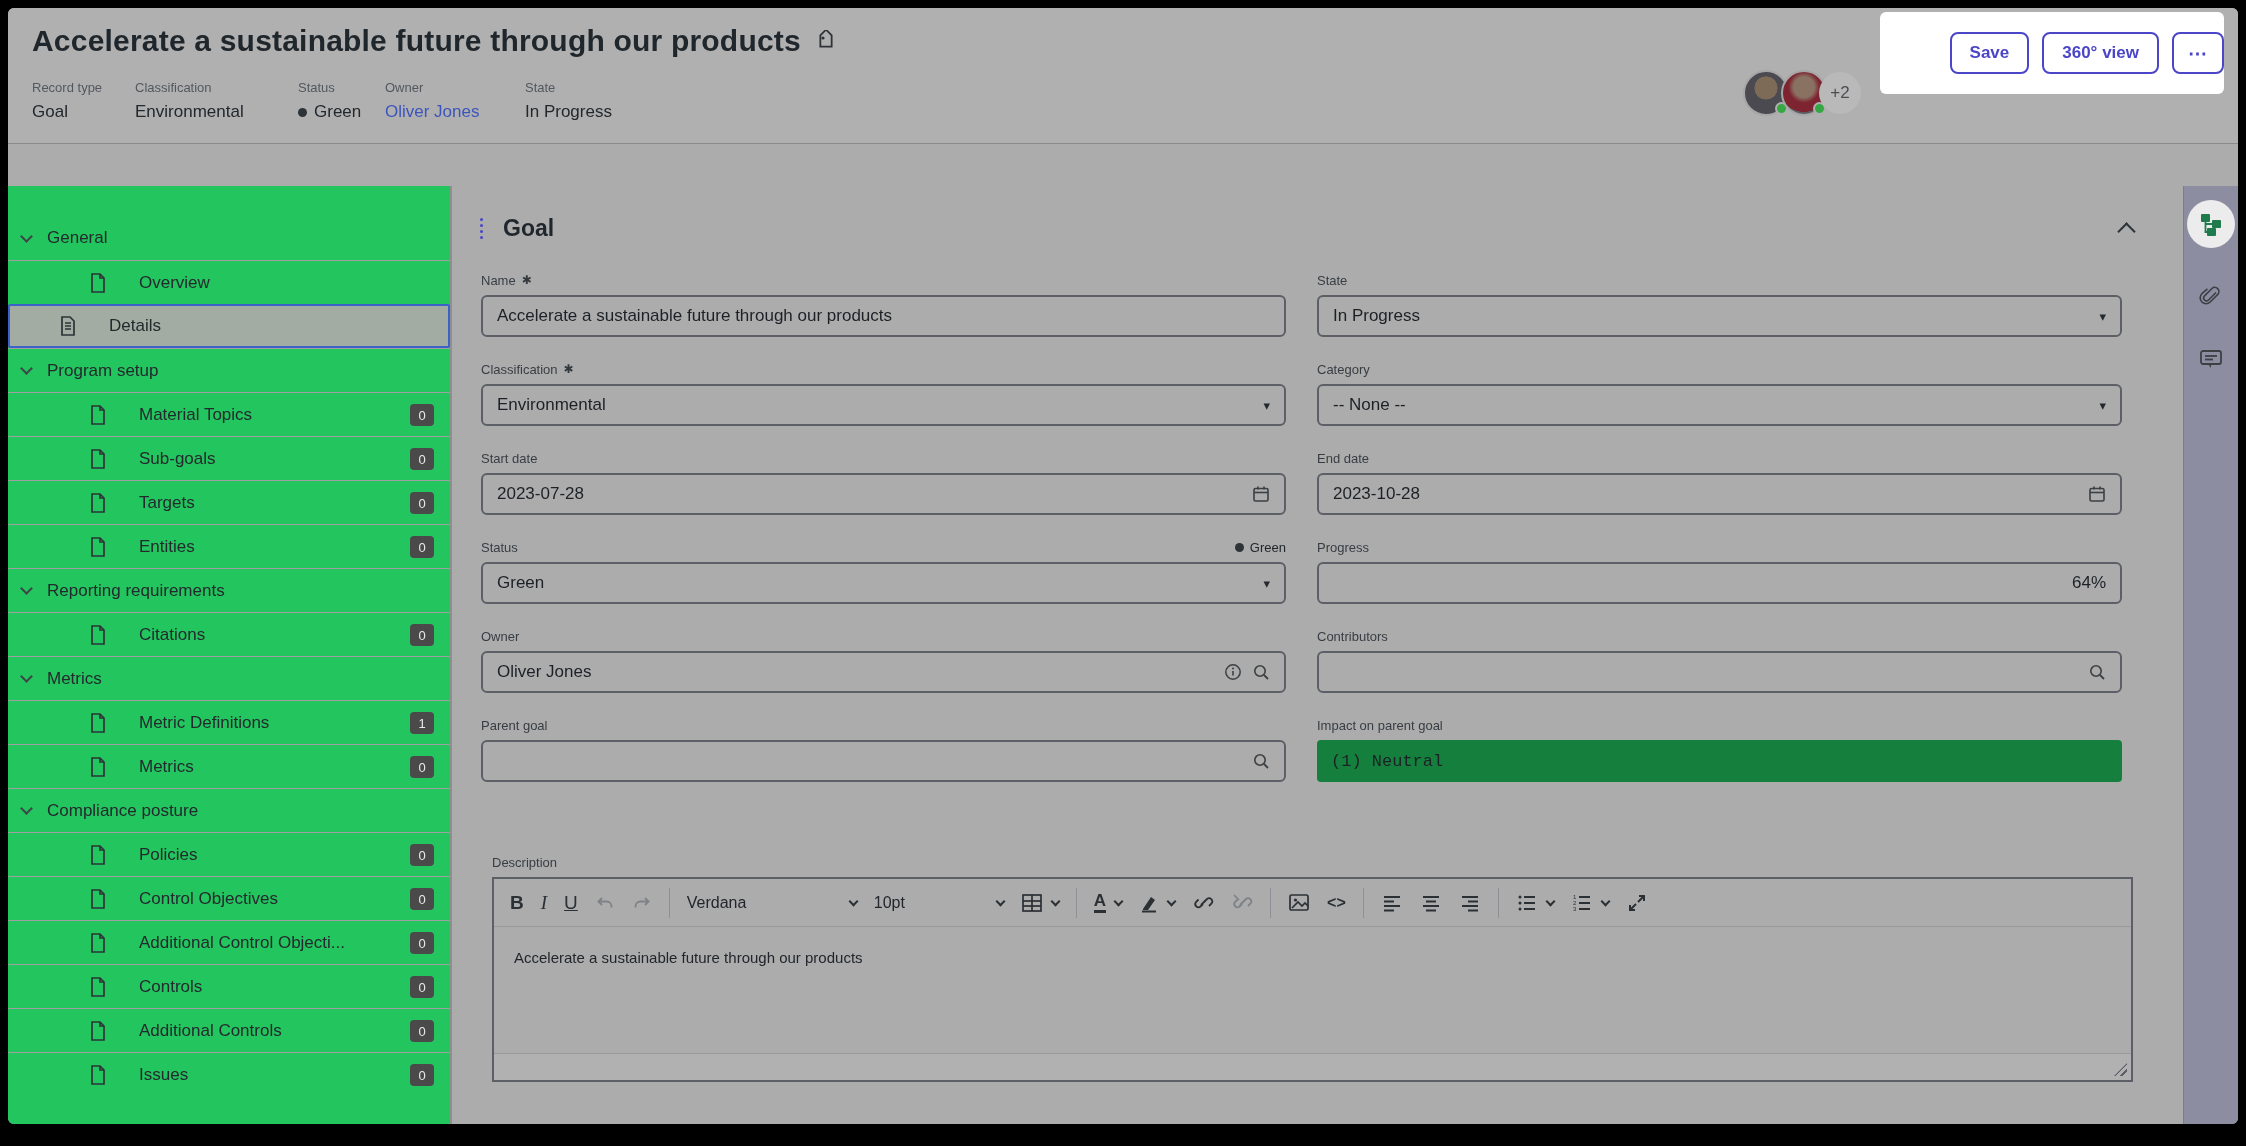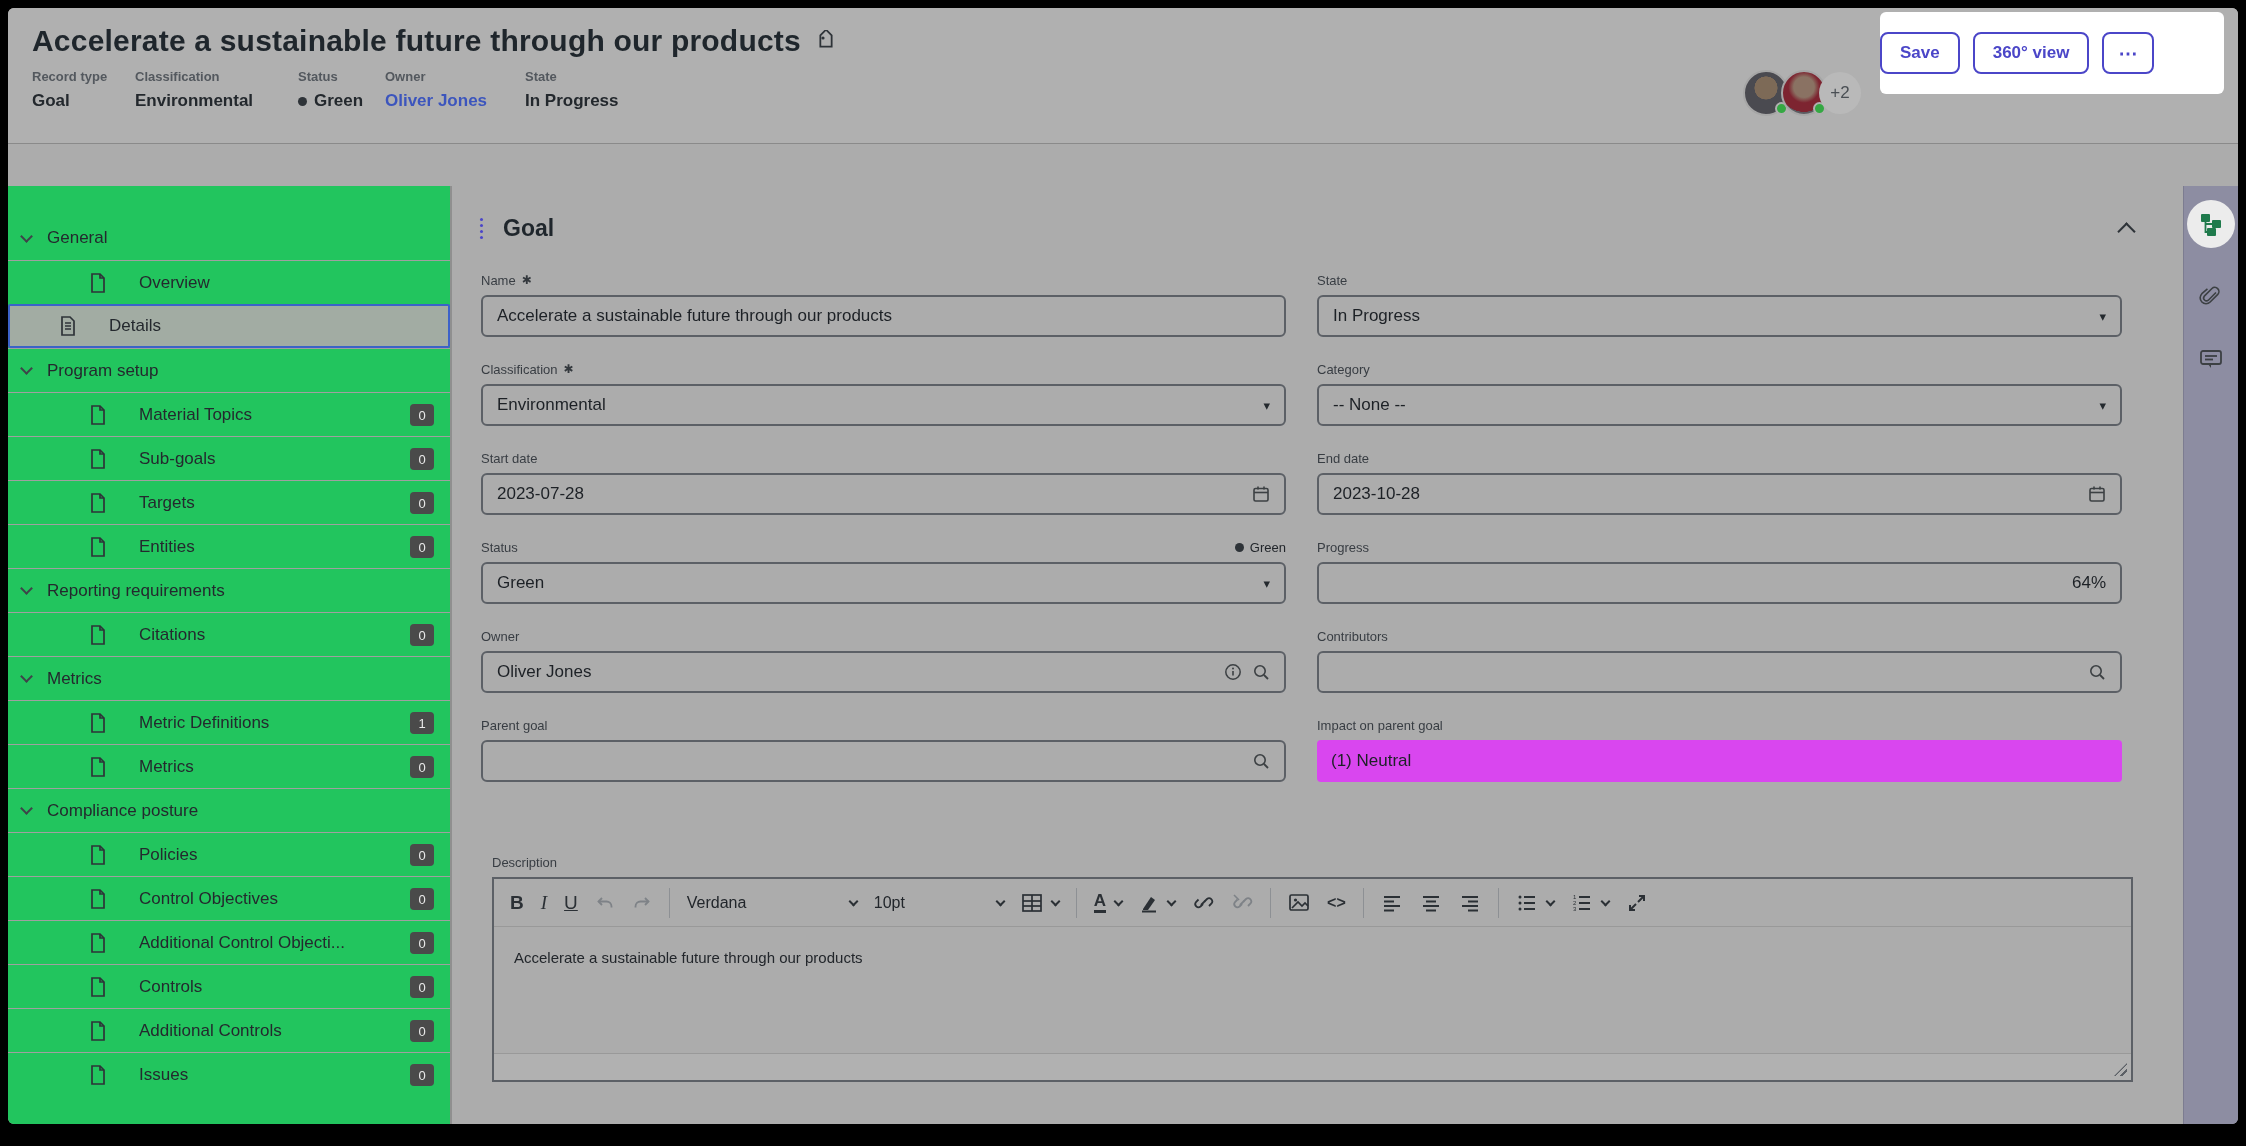--- a/index.html
+++ b/index.html
@@ -11,36 +11,36 @@
   .hamburger { width:16px; display:flex; flex-direction:column; gap:3px; }
   .hamburger i { height:2px; background:#35393d; display:block; }
   .crumb { font-size:15px; font-weight:bold; color:#2e3338; }
   .crumb-sep { font-size:14px; color:#4a4f54; font-weight:bold; }
 
   
   .header { position:relative; height:136px; background:#b0b0b0; border-bottom:1px solid #8a8a8a; }
   .title-row { position:absolute; left:24px; top:16px; display:flex; align-items:center; gap:14px; }
   .page-title { font-size:30px; font-weight:bold; color:#1f262c; letter-spacing:.2px; }
   .tag-icon svg { display:block; }
-  .meta { position:absolute; left:24px; top:61px; display:flex;font-weight:bold; }
+  .meta { position:absolute; left:24px; top:72px; display:flex; }
   .meta-col { display:flex; flex-direction:column; gap:7px; }
   .meta-label { font-size:13px; color:#53585e; }
   .meta-value { font-size:17px; color:#23282d; display:flex; align-items:center; gap:7px; }
   .meta-value.link { color:#3c55bd; }
   .dot { width:9px; height:9px; border-radius:50%; background:#2e3338; display:inline-block; }
 
   .avatars { position:absolute; left:1735px; top:62px; display:flex; align-items:center; }
   .avatar { width:46px; height:46px; border-radius:50%; position:relative; border:2px solid #a6a6a6; }
   .avatar + .avatar, .overflow-badge { margin-left:-8px; }
   .avatar.a1 { background:radial-gradient(circle at 50% 38%, #7d6a57 0 34%, #4a4a50 35% 100%); }
   .avatar.a2 { background:radial-gradient(circle at 50% 36%, #8a7263 0 30%, #7d2430 46% 72%, #5c5c62 73% 100%); }
   .presence { position:absolute; right:-1px; bottom:-1px; width:13px; height:13px; border-radius:50%; background:#35a843; border:2px solid #b0b0b0; }
   .overflow-badge { width:42px; height:42px; border-radius:50%; background:#b9b9b9; color:#4a4f54; font-size:17px; display:flex; align-items:center; justify-content:center; z-index:0; }
 
-  .callout { position:absolute; left:1872px; top:4px; width:344px; height:82px; background:#ffffff; border-radius:6px; display:flex; align-items:center; justify-content:flex-start; gap:13px; }
+  .callout { position:absolute; left:1872px; top:4px; width:344px; height:82px; background:#ffffff; border-radius:6px; display:flex; align-items:center; justify-content:flex-end; gap:13px; }
   .btn { height:42px; background:#fff; border:2px solid #4b46c8; border-radius:8px; color:#4b46c8; font-size:17px; font-weight:bold; display:flex; align-items:center; justify-content:center; padding:0 18px; cursor:pointer; }
   .btn.more { padding:0 14px; font-size:19px; letter-spacing:1px; }
 
   
   .body { position:absolute; top:178px; bottom:0; left:0; right:0; display:flex; }
   .sidebar { width:444px; background:#22c55e; border-right:2px solid #8f8f8f; padding-top:30px; }
   .main { flex:1; position:relative; background:#acacac; }
   .rail { width:55px; background:#8d8da2; border-left:1px solid #7c7c90; display:flex; flex-direction:column; align-items:center; padding-top:14px; gap:36px; }
 
   
@@ -64,21 +64,21 @@
 
   .grid { position:absolute; left:29px; top:86px; display:grid; grid-template-columns:805px 805px; column-gap:31px; }
   .field { margin-bottom:24px; }
   .flabel { display:flex; align-items:center; font-size:13px; color:#383d43; margin-bottom:7px; height:16px; }
   .req { margin-left:6px; font-size:12px; color:#33383d; }
   .mini-ind { margin-left:auto; display:flex; align-items:center; gap:6px; font-size:13px; color:#22262b; }
   .control { height:42px; border:2px solid #5c6066; border-radius:6px; display:flex; align-items:center; padding:0 14px; font-size:17px; color:#1d2126; gap:10px; background:transparent; }
   .control .val { flex:1; white-space:nowrap; overflow:hidden; }
   .control .val.right { text-align:right; }
   .caret { font-size:13px; color:#24292e; }
-  .control.readonly { background:#d946ef; border:none; border-radius:4px; }
+  .control.readonly { background:#15803d; border:none; border-radius:4px;font-family:Liberation Mono, monospace; }
   .icon-btn { display:flex; align-items:center; cursor:pointer; }
 
   
   .desc { position:absolute; left:40px; top:668px; width:1641px; }
   .editor { border:2px solid #5c6066; background:transparent; }
   .toolbar { height:48px; display:flex; align-items:center; padding:0 16px; border-bottom:1px solid #999; gap:17px; }
   .tb { display:flex; align-items:center; gap:5px; color:#2b3035; font-size:18px; cursor:pointer; }
   .tb.disabled { color:#7e8287; }
   .tb .g-b { font-weight:bold; font-size:19px; }
   .tb .g-i { font-style:italic; font-family:"Liberation Serif", serif; font-size:19px; }

